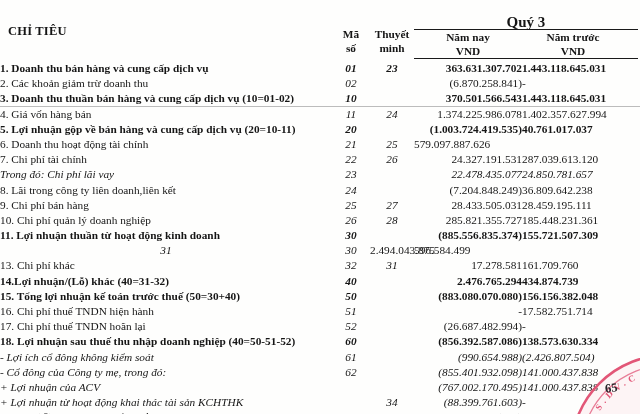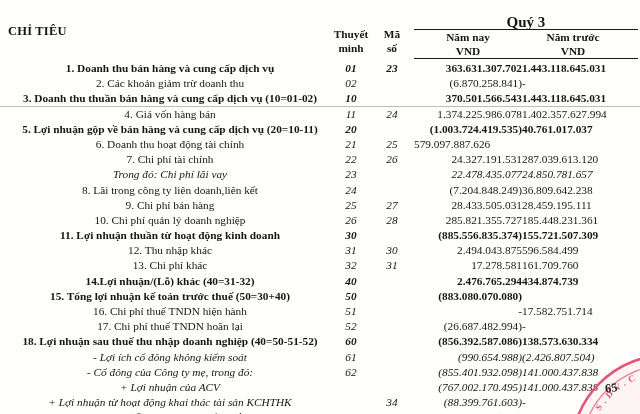--- a/index.html
+++ b/index.html
@@ -40,21 +40,21 @@
   .sub .prior-h { padding-right:14px; }
   
   .rows { margin-top:2px; }
   .r {
     display:grid;
     grid-template-columns:332px 38px 44px 108px 1fr;
     height:15.2px; line-height:15.2px;
     font-size:11.3px;
     align-items:baseline;
   }
-  .r .c-label { padding-left:8px; white-space:nowrap; overflow:visible;text-align:center; }
+  .r .c-label { white-space:nowrap; overflow:visible; }
   .r .c-code, .r .c-note { text-align:center;font-style:italic; }
   .r .c-cur { text-align:right; }
   .r .c-pri { text-align:left; padding-right:5px; }
   .r.bold { font-weight:bold; }
   .r.italic { font-style:italic; }
   .r.divider-below { border-bottom:1px solid #bcbcbc; }
   
   .stamp-wrap { position:absolute; right:0; bottom:0; width:125px; height:75px; pointer-events:none; }
   .page-num {
     position:absolute; left:605px; top:381px;
@@ -63,26 +63,26 @@
   }
 </style>
 </head>
 <body>
 
 <div class="page">
 
   <div class="hdr">
     <div class="hdr-chitieu">CHỈ TIÊU</div>
     <div class="hdr2">
+      <span>Mã</span>
+      <span>số</span>
+    </div>
+    <div class="hdr2">
       <span>Thuyết</span>
       <span>minh</span>
-    </div>
-    <div class="hdr2">
-      <span>Mã</span>
-      <span>số</span>
     </div>
     <div class="hdr-values">
       <div class="q3">Quý 3</div>
       <div class="sub">
         <div class="hdr2">
           <span>Năm nay</span>
           <span>VND</span>
         </div>
         <div class="hdr2 prior-h">
           <span>Năm trước</span>
@@ -170,21 +170,20 @@
       <div class="c-pri">185.448.231.361</div>
     </div>
       <div class="r bold">
       <div class="c-label">11. Lợi nhuận thuần từ hoạt động kinh doanh</div>
       <div class="c-code">30</div>
       <div class="c-note"></div>
       <div class="c-cur">(885.556.835.374)</div>
       <div class="c-pri">155.721.507.309</div>
     </div>
       <div class="r">
-      <div class="c-label">12. Thu nhập khác</div>
       <div class="c-code">31</div>
       <div class="c-note">30</div>
       <div class="c-cur">2.494.043.875</div>
       <div class="c-pri">596.584.499</div>
     </div>
       <div class="r">
       <div class="c-label">13. Chi phí khác</div>
       <div class="c-code">32</div>
       <div class="c-note">31</div>
       <div class="c-cur">17.278.581</div>
@@ -195,20 +194,21 @@
       <div class="c-code">40</div>
       <div class="c-note"></div>
       <div class="c-cur">2.476.765.294</div>
       <div class="c-pri">434.874.739</div>
     </div>
       <div class="r bold">
       <div class="c-label">15. Tổng lợi nhuận kế toán trước thuế (50=30+40)</div>
       <div class="c-code">50</div>
       <div class="c-note"></div>
       <div class="c-cur">(883.080.070.080)</div>
+      <div class="c-pri">156.156.382.048</div>
     </div>
       <div class="r">
       <div class="c-label">16. Chi phí thuế TNDN hiện hành</div>
       <div class="c-code">51</div>
       <div class="c-note"></div>
       <div class="c-cur">-</div>
       <div class="c-pri">17.582.751.714</div>
     </div>
       <div class="r">
       <div class="c-label">17. Chi phí thuế TNDN hoãn lại</div>

